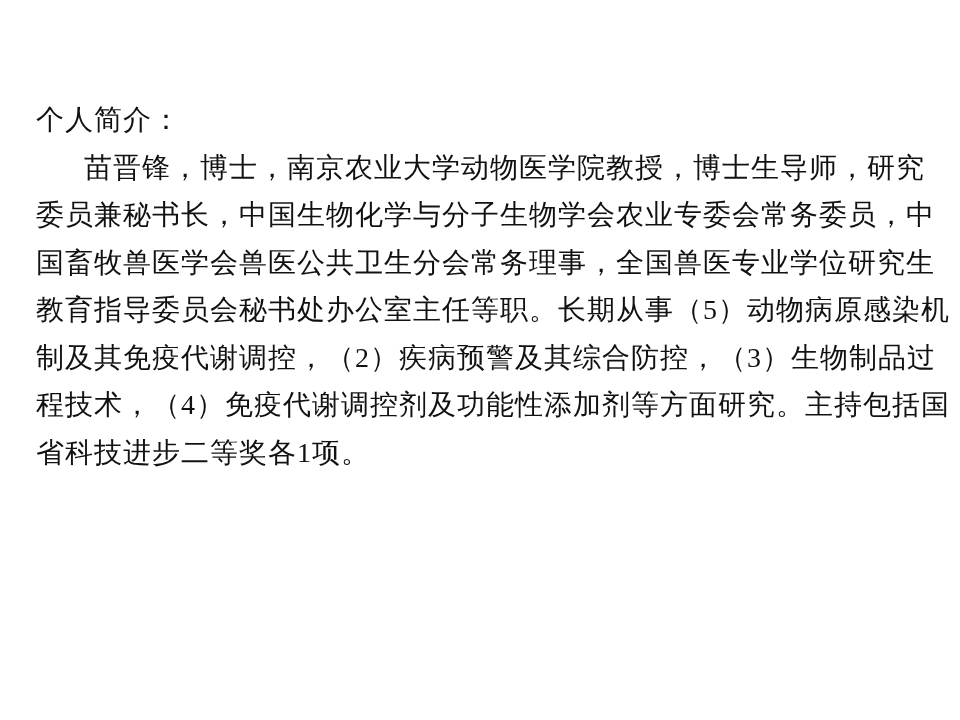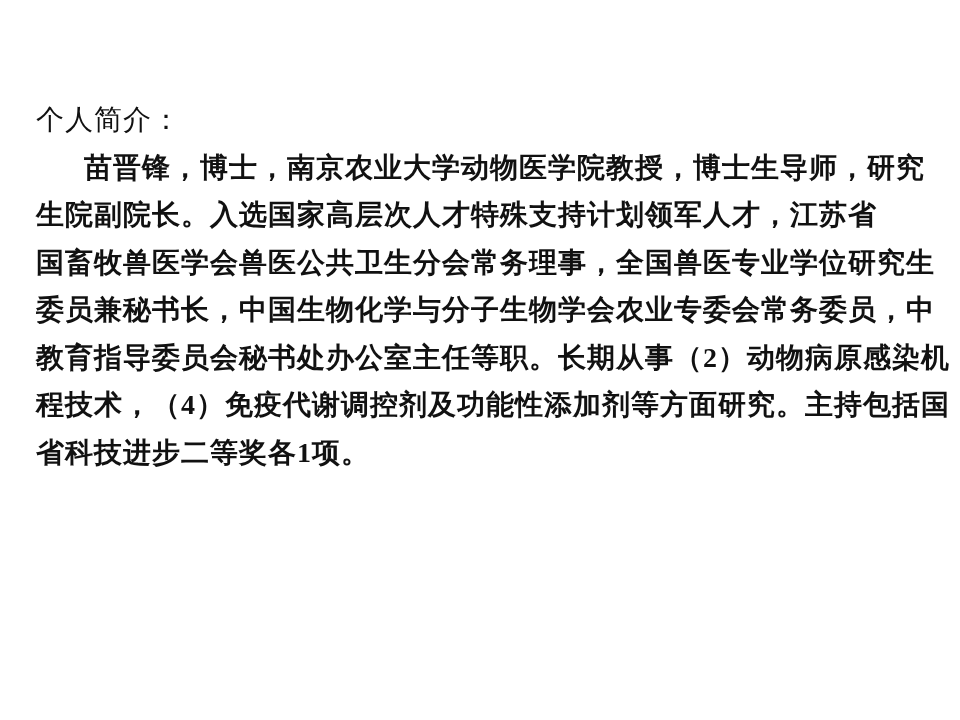--- a/index.html
+++ b/index.html
@@ -22,38 +22,38 @@
     box-sizing: border-box;
     padding: 96px 30px 0 36px;
   }
   .title-line,
   .bio-line {
     font-size: 28px;
     line-height: 47.5px;
     height: 47.5px;
     letter-spacing: 1px;
     white-space: nowrap;
-    font-weight: bold;
+    font-weight: normal;
     margin: 0;
   }
   .title-line {
     font-weight: normal;
   }
   .bio-line.first {
     padding-left: 48px; 
   }
 </style>
 </head>
 <body>
 
 <div class="slide">
   <div class="title-line">个人简介：</div>
 
   <div>
     <div class="bio-line first">苗晋锋，博士，南京农业大学动物医学院教授，博士生导师，研究</div>
-    <div class="bio-line">生院副院长。入选国家高层次人才特殊支持计划领军人才，江苏省</div>
+    <div class="bio-line">委员兼秘书长，中国生物化学与分子生物学会农业专委会常务委员，中</div>
     <div class="bio-line">国畜牧兽医学会兽医公共卫生分会常务理事，全国兽医专业学位研究生</div>
-    <div class="bio-line">委员兼秘书长，中国生物化学与分子生物学会农业专委会常务委员，中</div>
-    <div class="bio-line">教育指导委员会秘书处办公室主任等职。长期从事（2）动物病原感染机</div>
+    <div class="bio-line">教育指导委员会秘书处办公室主任等职。长期从事（5）动物病原感染机</div>
+    <div class="bio-line">制及其免疫代谢调控，（2）疾病预警及其综合防控，（3）生物制品过</div>
     <div class="bio-line">程技术，（4）免疫代谢调控剂及功能性添加剂等方面研究。主持包括国</div>
     <div class="bio-line">省科技进步二等奖各1项。</div>
   </div>
 </div>
 
 </body></html>

